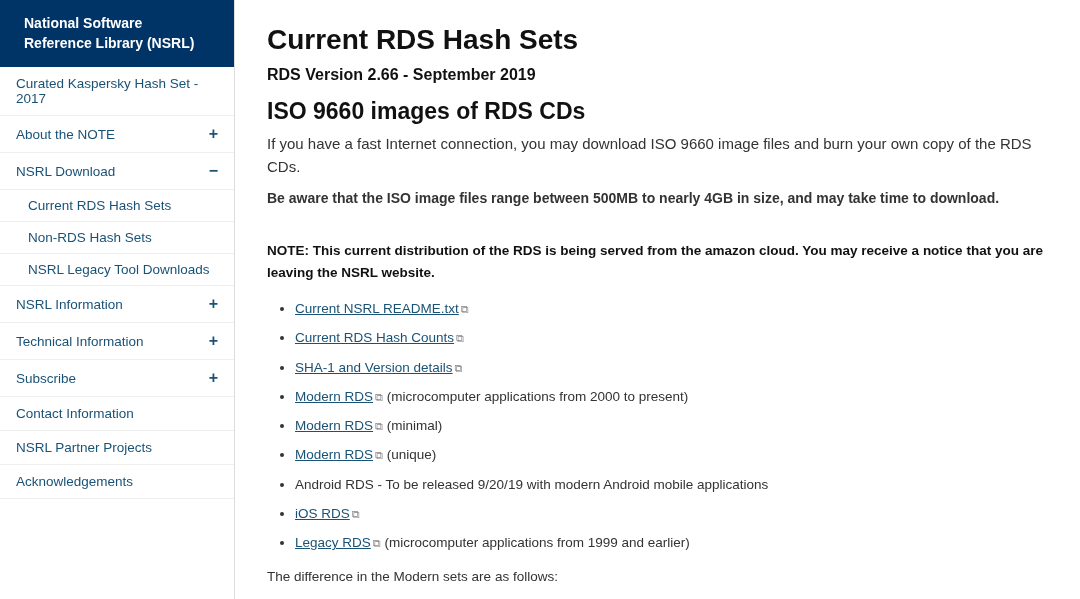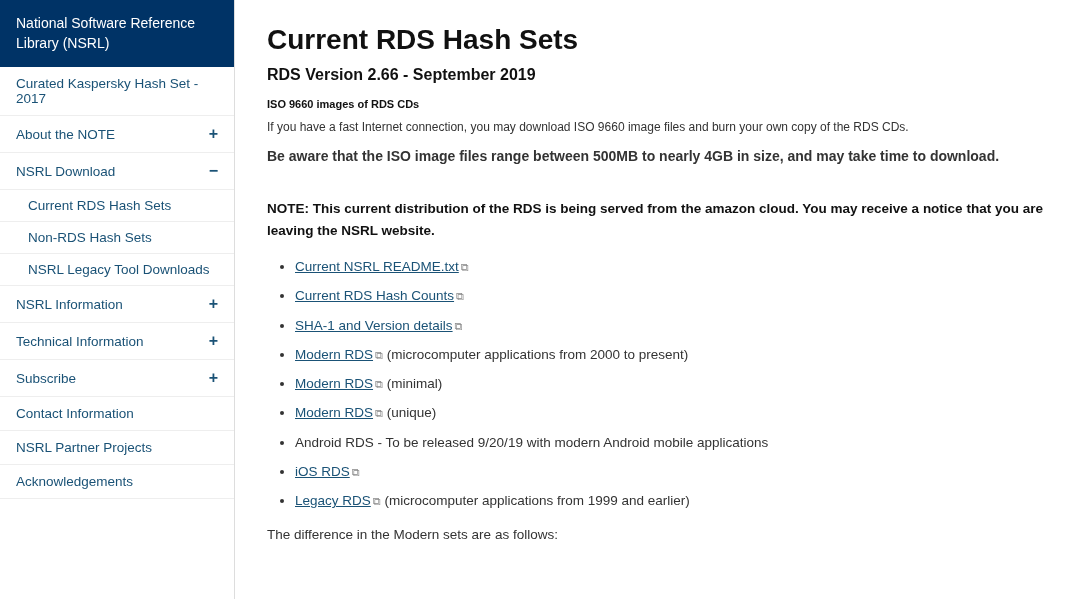--- a/index.html
+++ b/index.html
@@ -11,23 +11,23 @@
       min-width: 235px;
       background: #fff;
       border-right: 1px solid #ddd;
       overflow-y: auto;
       padding-bottom: 20px;
     }
 
     .sidebar-header {
       background: #003366;
       color: #fff;
-      padding: 14px 16px;
+      padding: 14px 24px;
       font-size: 14px;
-      font-weight: normal;
+      font-weight: bold;
       line-height: 1.4;
     }
 
     .sidebar-item {
       display: flex;
       align-items: center;
       justify-content: space-between;
       padding: 9px 16px;
       cursor: pointer;
       border-bottom: 1px solid #eee;
@@ -68,28 +68,28 @@
     }
 
     h2.version-title {
       font-size: 16px;
       font-weight: bold;
       color: #111;
       margin-bottom: 14px;
     }
 
     h3.section-title {
-      font-size: 11px;
+      font-size: 23px;
       font-weight: bold;
       color: #111;
       margin-bottom: 8px;
     }
 
     .intro-text {
-      font-size: 12px;
+      font-size: 15px;
       color: #333;
       margin-bottom: 10px;
       line-height: 1.5;
     }
 
     .warning-text {
       font-size: 14px;
       color: #333;
       margin-bottom: 31px;
       line-height: 1.5;

